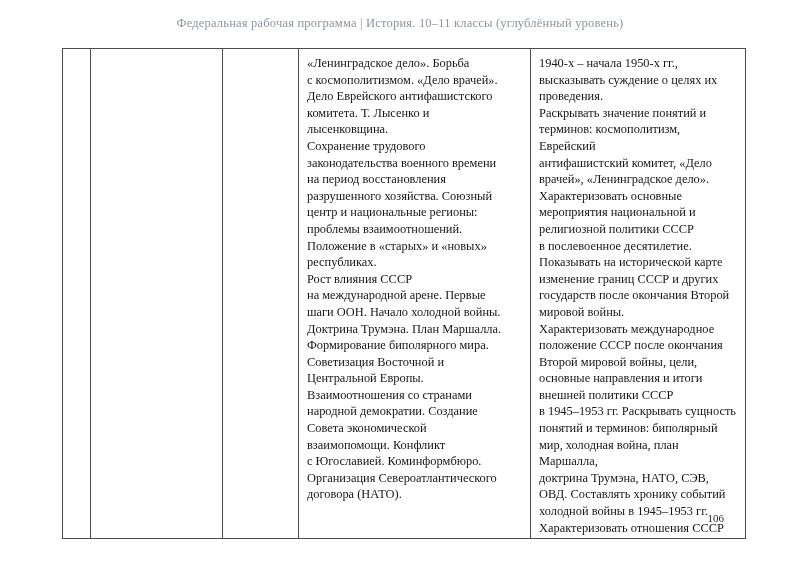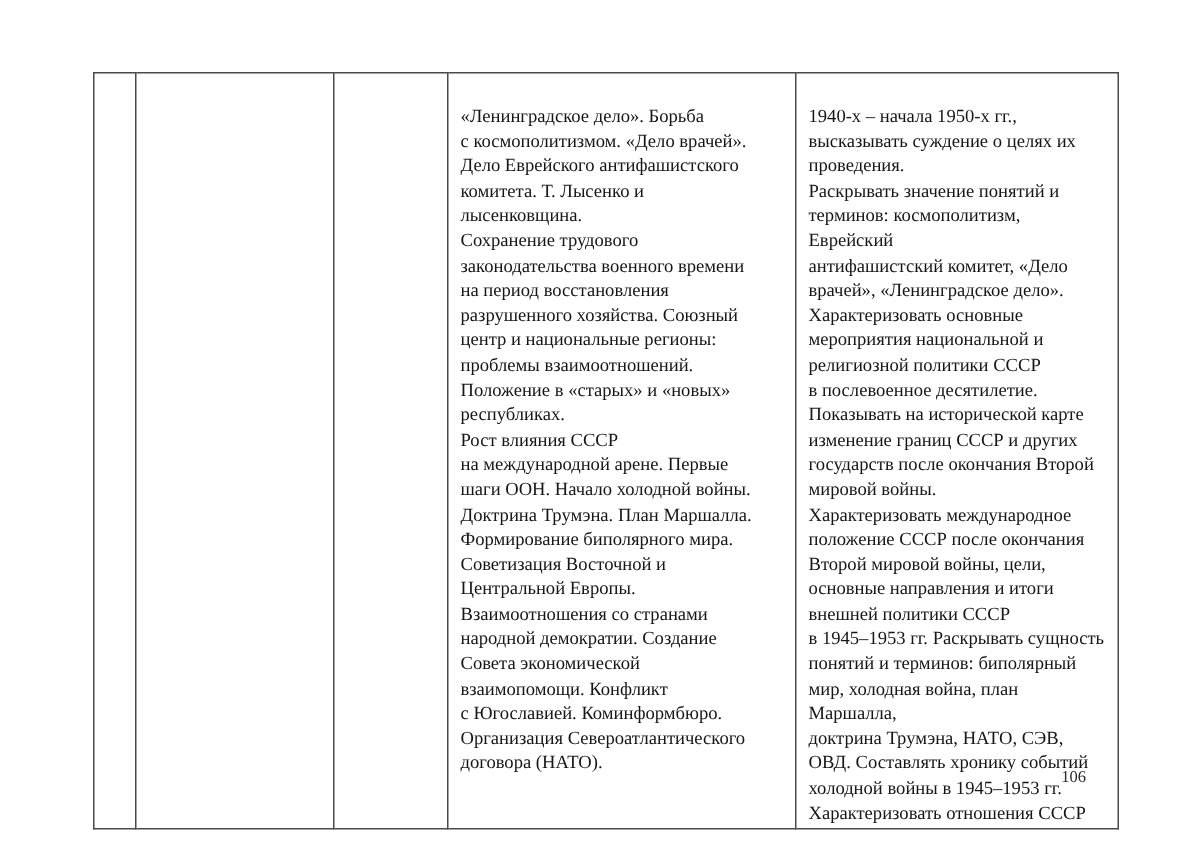--- a/index.html
+++ b/index.html
@@ -27,41 +27,42 @@
   .doc-table {
     position: absolute;
     left: 62px; top: 48px;
     width: 683px; height: 462px;
     border-collapse: collapse;
     table-layout: fixed;
   }
   .doc-table td {
     border: 1px solid #4a4a4a;
     vertical-align: top;
-    padding: 20px 6px 2px 8px;
+    padding: 6px 6px 2px 8px;
     font-size: 12.4px;
     line-height: 16.6px;
     color: #161616;
     white-space: pre-line;
     overflow: hidden;
     margin-left: 34px;
   }
   .page-number {
     position: absolute;
     top: 512px;
     right: 76px;
     font-size: 11px;
     color: #2a2a2a;
   }
 </style>
 </head>
 <body>
 
 <div class="page">
 
+  <div class="running-header">Федеральная рабочая программа | История. 10–11 классы (углублённый уровень)</div>
 
   <table class="doc-table">
     <colgroup>
       <col style="width:28px">
       <col style="width:132px">
       <col style="width:76px">
       <col style="width:232px">
       <col style="width:215px">
     </colgroup>
     <tbody>

